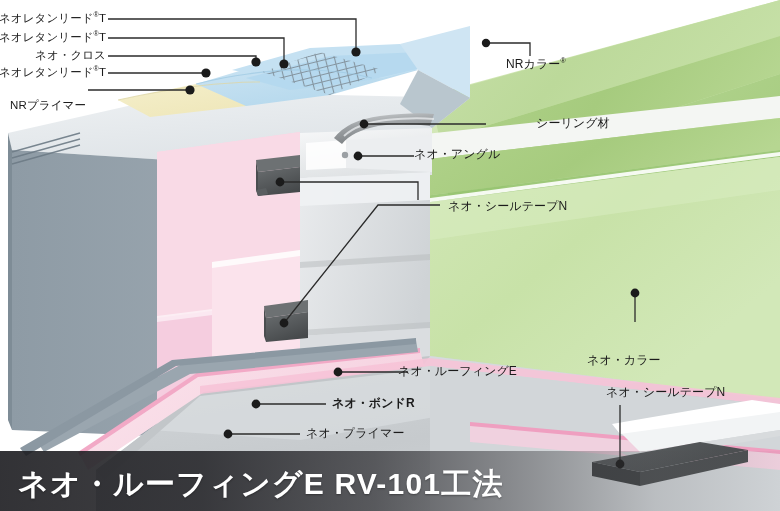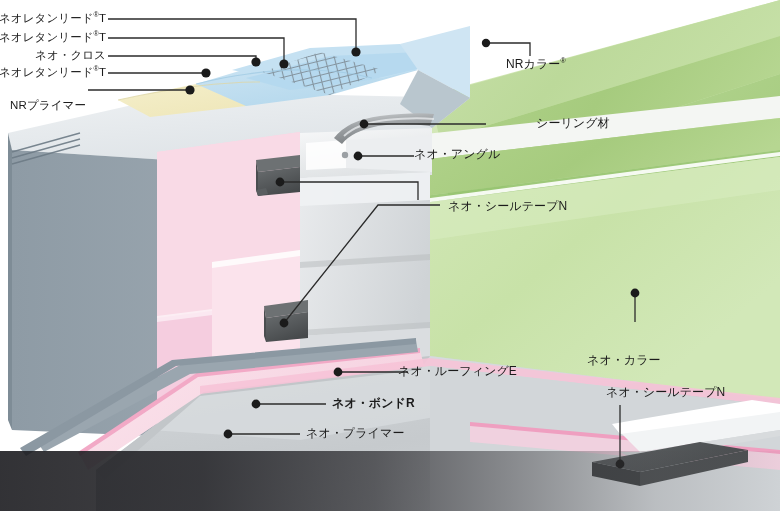--- a/index.html
+++ b/index.html
@@ -325,14 +325,15 @@
   <div class="lbl big" style="left:448px;top:200px;"><span>ネオ・シールテープN</span></div>
 
   <div class="lbl big" style="left:587px;top:326px;margin-top:28px;"><span>ネオ・カラー</span></div>
   <div class="lbl big" style="left:606px;top:386px;"><span>ネオ・シールテープN</span></div>
 
   <div class="lbl big" style="left:398px;top:365px;"><span>ネオ・ルーフィングE</span></div>
   <div class="lbl big" style="left:332px;top:397px;font-weight:bold;"><span>ネオ・ボンドR</span></div>
   <div class="lbl big" style="left:306px;top:427px;text-align:center;"><span>ネオ・プライマー</span></div>
 
   <div id="titlebar"></div>
+  <div id="titletext">ネオ・ルーフィングE RV-101工法</div>
 
 </div>
 
 </body></html>

